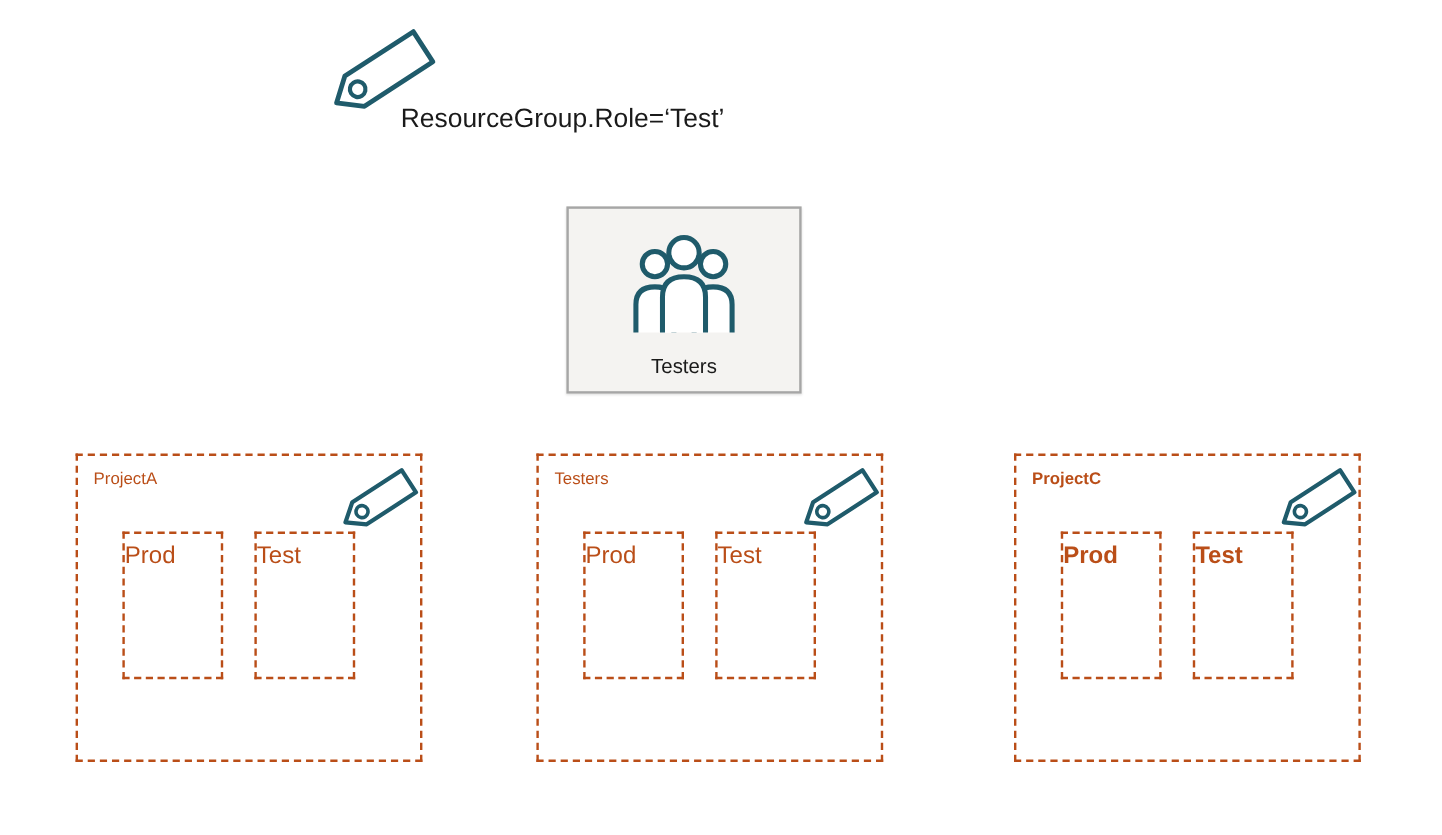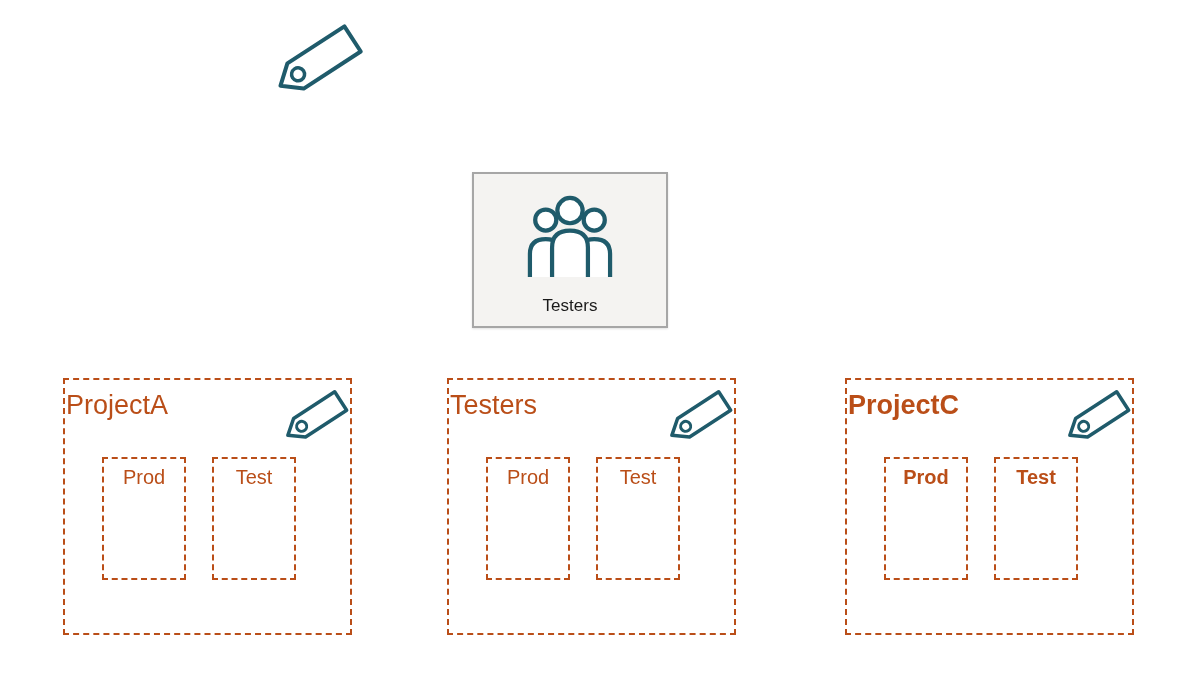--- a/index.html
+++ b/index.html
@@ -70,31 +70,30 @@
     top:378px;
     width:289px; height:257px;
     border:2px dashed var(--rust);
   }
   .project.p0{left:63px;}
   .project.p1{left:447px;}
   .project.p2{left:845px;font-weight:bold;}
 
   .project .project-name{
     position:absolute;
-    left:1px; top:10px;
-    font-size:27px;
+    left:13px; top:10px;
+    font-size:14px;
     color:var(--rust);
     white-space:nowrap;
   }
   .env{
     position:absolute;
-    top:77px;
+    top:63px;
     width:84px; height:123px;
     border:2px dashed var(--rust);
-    text-align:center;
     padding-top:7px;
   }
   .env.prod{left:37px;}
   .env.test{left:147px;}
   .env .env-label{
     font-size:20px;
     color:var(--rust);
   }
   .project .tag-svg.small{
     position:absolute;
@@ -108,20 +107,21 @@
 
 <div class="canvas">
 
   <div class="top-tag">
     <svg class="tag-svg" width="105" height="92" viewBox="0 0 105 92" aria-hidden="true">
       <g transform="rotate(-33 52 46)">
         <path d="M30 31 L98 31 L98 61 L30 61 L12 46 Z" fill="#ffffff" stroke="currentColor" stroke-width="4" stroke-linejoin="round"></path>
         <circle cx="33" cy="46" r="6.5" fill="#ffffff" stroke="currentColor" stroke-width="3.5"></circle>
       </g>
     </svg>
+    <span class="tag-label">ResourceGroup.Role=‘Test’</span>
   </div>
 
   <div class="testers-box">
     <svg class="people-svg" width="116" height="104" viewBox="0 0 110 98" aria-hidden="true">
 
       <circle cx="32" cy="32" r="10" fill="#ffffff" stroke="currentColor" stroke-width="4"></circle>
       <path d="M17 86 L17 64 Q17 50 32 50 Q47 50 47 64 L47 86" fill="#ffffff" stroke="currentColor" stroke-width="4" stroke-linejoin="round"></path>
 
       <circle cx="78" cy="32" r="10" fill="#ffffff" stroke="currentColor" stroke-width="4"></circle>
       <path d="M63 86 L63 64 Q63 50 78 50 Q93 50 93 64 L93 86" fill="#ffffff" stroke="currentColor" stroke-width="4" stroke-linejoin="round"></path>

